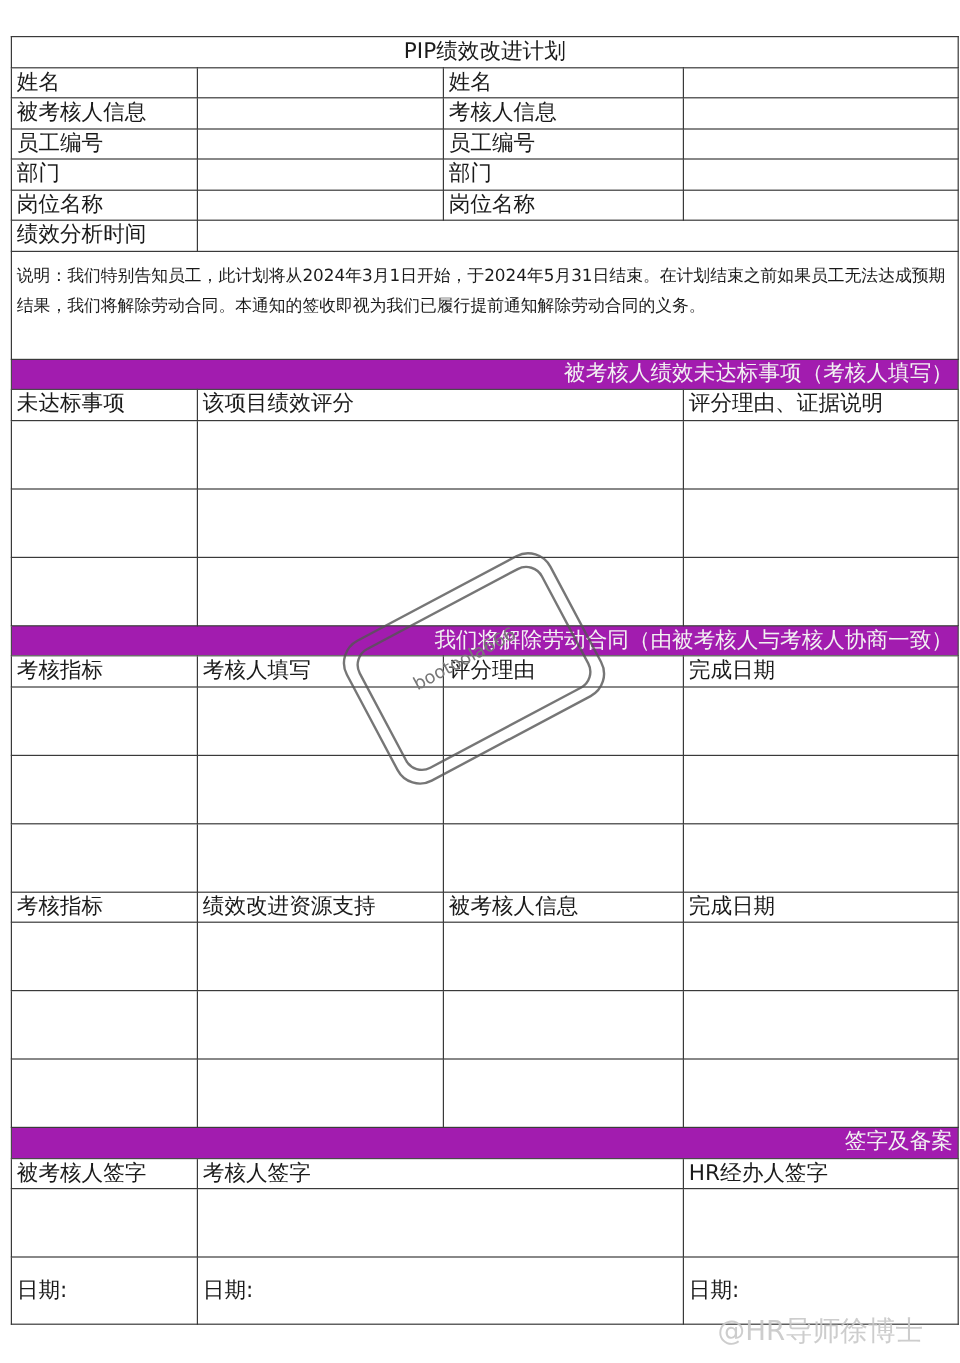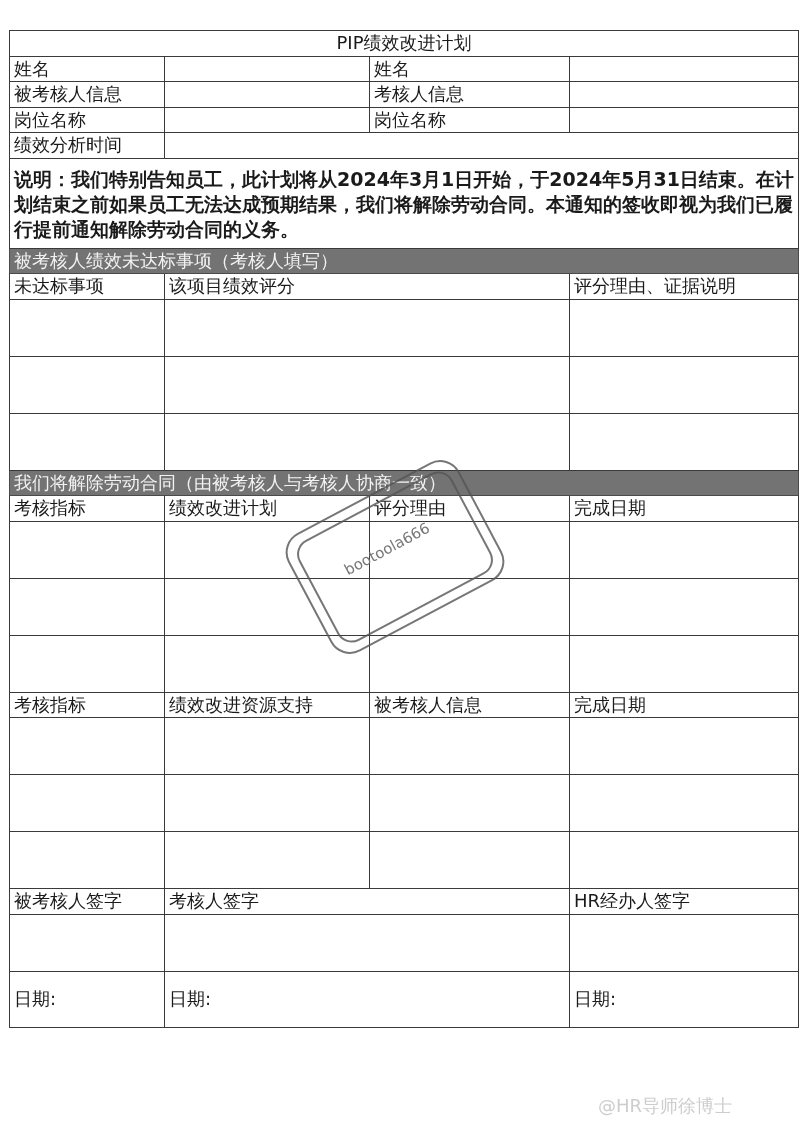--- a/index.html
+++ b/index.html
@@ -3,33 +3,33 @@
 <meta charset="utf-8">
 <style>
   html, body { margin:0; padding:0; background:#ffffff; }
   body { width:800px; height:1136px; position:relative; overflow:hidden;
          font-family:"DejaVu Sans", "Liberation Sans", sans-serif; color:#1a1a1a; }
   #sheet { position:absolute; left:9px; top:5px; width:789px;margin-top:25px; }
   table { border-collapse:collapse; width:789px; table-layout:fixed; }
   td { border:1px solid #3a3a3a; padding:0 4px; font-size:18px; line-height:20px;
        vertical-align:middle; white-space:nowrap; overflow:hidden; }
   .title td { text-align:center; font-size:18px; }
-  .note td { white-space:normal; font-size:19px; line-height:25px; padding:8px 4px 6px 4px; vertical-align:top;font-weight:bold; }
-  .bar td { background:#737373; color:#f2f2f2; text-align:left; border-color:#4a4a4a; }
+  .note td { white-space:normal; font-size:14px; line-height:25px; padding:8px 4px 6px 4px; vertical-align:top; }
+  .bar td { background:#a21caf; color:#f2f2f2; text-align:right; border-color:#4a4a4a; }
   .r25 td { height:24.5px; }
   .r57 td { height:56px; }
   .date td { height:55px; vertical-align:middle; }
   .watermark { position:absolute; left:298px; top:490px; width:190px; height:130px;
                border:2px solid #555; border-radius:22px; transform:rotate(-28deg);
                pointer-events:none; opacity:0.8; }
   .watermark::after { content:""; position:absolute; left:8px; top:8px; right:8px; bottom:8px;
                border:2px solid #555; border-radius:16px; }
   .wm-text { position:absolute; left:340px; top:540px; transform:rotate(-28deg);
              font-size:15px; color:#777; pointer-events:none; }
-  .credit { position:absolute; left:598px; top:1094px; font-size:18px; color:rgba(200,200,200,0.9);
+  .credit { position:absolute; left:598px; top:1094px; font-size:23px; color:rgba(200,200,200,0.9);
             pointer-events:none; }
 </style>
 </head>
 <body>
 
 <div id="sheet">
 <table>
   <colgroup>
     <col style="width:155px">
         <col style="width:205px">
@@ -50,21 +50,33 @@
     <td></td>
   </tr>
 
   <tr class="r25">
     <td>被考核人信息</td>
     <td></td>
     <td>考核人信息</td>
     <td></td>
   </tr>
 
+  <tr class="r25">
+    <td>员工编号</td>
+    <td></td>
+    <td>员工编号</td>
+    <td></td>
+  </tr>
 
+  <tr class="r25">
+    <td>部门</td>
+    <td></td>
+    <td>部门</td>
+    <td></td>
+  </tr>
 
   <tr class="r25">
     <td>岗位名称</td>
     <td></td>
     <td>岗位名称</td>
     <td></td>
   </tr>
 
   <tr class="r25">
     <td>绩效分析时间</td>
@@ -97,21 +109,21 @@
     <td></td>
     <td colspan="2"></td>
     <td></td>
   </tr>
 
   <tr class="bar r25">
     <td colspan="4">我们将解除劳动合同（由被考核人与考核人协商一致）</td>
   </tr>
   <tr class="r25">
     <td>考核指标</td>
-    <td>绩效改进计划</td>
+    <td>考核人填写</td>
     <td>评分理由</td>
     <td>完成日期</td>
   </tr>
   <tr class="r57">
     <td></td>
     <td></td>
     <td></td>
     <td></td>
   </tr>
   <tr class="r57">
@@ -145,20 +157,23 @@
     <td></td>
     <td></td>
   </tr>
   <tr class="r57">
     <td></td>
     <td></td>
     <td></td>
     <td></td>
   </tr>
 
+  <tr class="bar r25">
+    <td colspan="4">签字及备案</td>
+  </tr>
   <tr class="r25">
     <td>被考核人签字</td>
     <td colspan="2">考核人签字</td>
     <td>HR经办人签字</td>
   </tr>
   <tr class="r57">
     <td></td>
     <td colspan="2"></td>
     <td></td>
   </tr>

